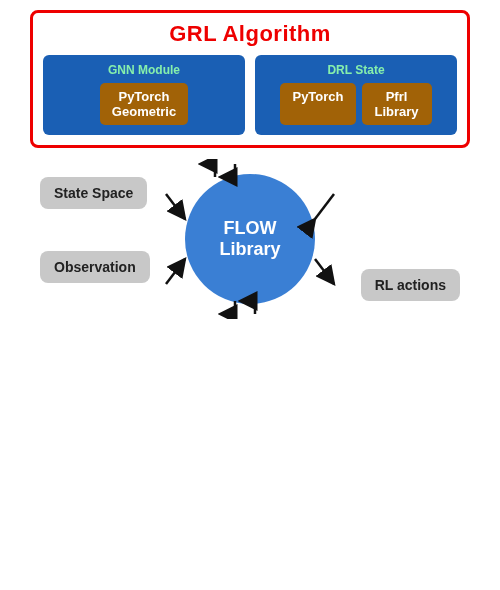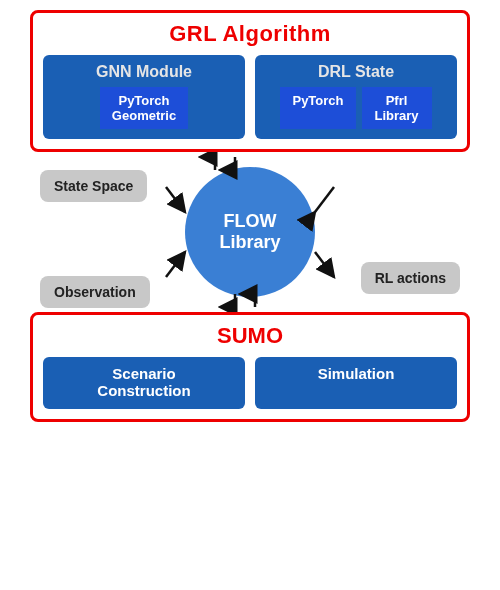--- a/index.html
+++ b/index.html
@@ -23,21 +23,21 @@
     }
 
     
     .grl-box {
       border: 3px solid #e00;
       border-radius: 8px;
       width: 440px;
       padding: 8px 10px 10px 10px;
       background: #fff;
       position: relative;
-      margin-bottom: 0;
+      margin-bottom: 11px;
     }
     .grl-title {
       text-align: center;
       font-size: 22px;
       font-weight: bold;
       color: #e00;
       margin-bottom: 8px;
       letter-spacing: 0.5px;
     }
     .grl-modules {
@@ -49,34 +49,34 @@
       background: #1a5fb4;
       border-radius: 6px;
       padding: 8px 10px 10px 10px;
       color: #fff;
       font-size: 15px;
       font-weight: bold;
       text-align: center;
       flex: 1;
     }
     .module-title {
-      font-size: 16px;
-      font-weight: bold;
-      color: #e5e5e5;
+      font-size: 12px;
+      font-weight: bold;
+      color: #86efac;
       margin-bottom: 6px;
     }
     .lib-pills {
       display: flex;
       gap: 6px;
       justify-content: center;
       flex-wrap: wrap;
     }
     .lib-pill {
-      background: #1d4ed8;
-      border-radius: 0;
+      background: #a16207;
+      border-radius: 5px;
       color: #fff;
       font-size: 13px;
       font-weight: bold;
       padding: 6px 12px;
       text-align: center;
       min-width: 70px;
     }
 
     
     .middle {
@@ -94,21 +94,21 @@
       top: 18px;
     }
     .q-table-pill {
       position: absolute;
       right: 10px;
       top: 18px;
     }
     .observation-pill {
       position: absolute;
       left: 10px;
-      bottom: 4px;
+      bottom: 36px;
     }
     .rl-actions-pill {
       position: absolute;
       right: 10px;
       bottom: 18px;
     }
     .gray-pill {
       background: #c8c8c8;
       border-radius: 8px;
       padding: 8px 14px;
@@ -232,25 +232,14 @@
       <line x1="136" y1="125" x2="155" y2="100" stroke="#111" stroke-width="2.5" marker-end="url(#arrowhead-right)"></line>
 
       <line x1="285" y1="100" x2="304" y2="125" stroke="#111" stroke-width="2.5" marker-end="url(#arrowhead-right)"></line>
 
       <line x1="205" y1="142" x2="205" y2="155" stroke="#111" stroke-width="2.5" marker-end="url(#arrowhead-down)"></line>
       <line x1="225" y1="155" x2="225" y2="142" stroke="#111" stroke-width="2.5" marker-end="url(#arrowhead-up)"></line>
     </svg>
 
   </div>
 
-  <div class="sumo-box">
-    <div class="sumo-title">SUMO</div>
-    <div class="sumo-modules">
-      <div class="module-box">
-        <span>Scenario<br>Construction</span>
-      </div>
-      <div class="module-box">
-        <span>Simulation</span>
-      </div>
-    </div>
-  </div>
 
 </div>
 
 </body></html>

